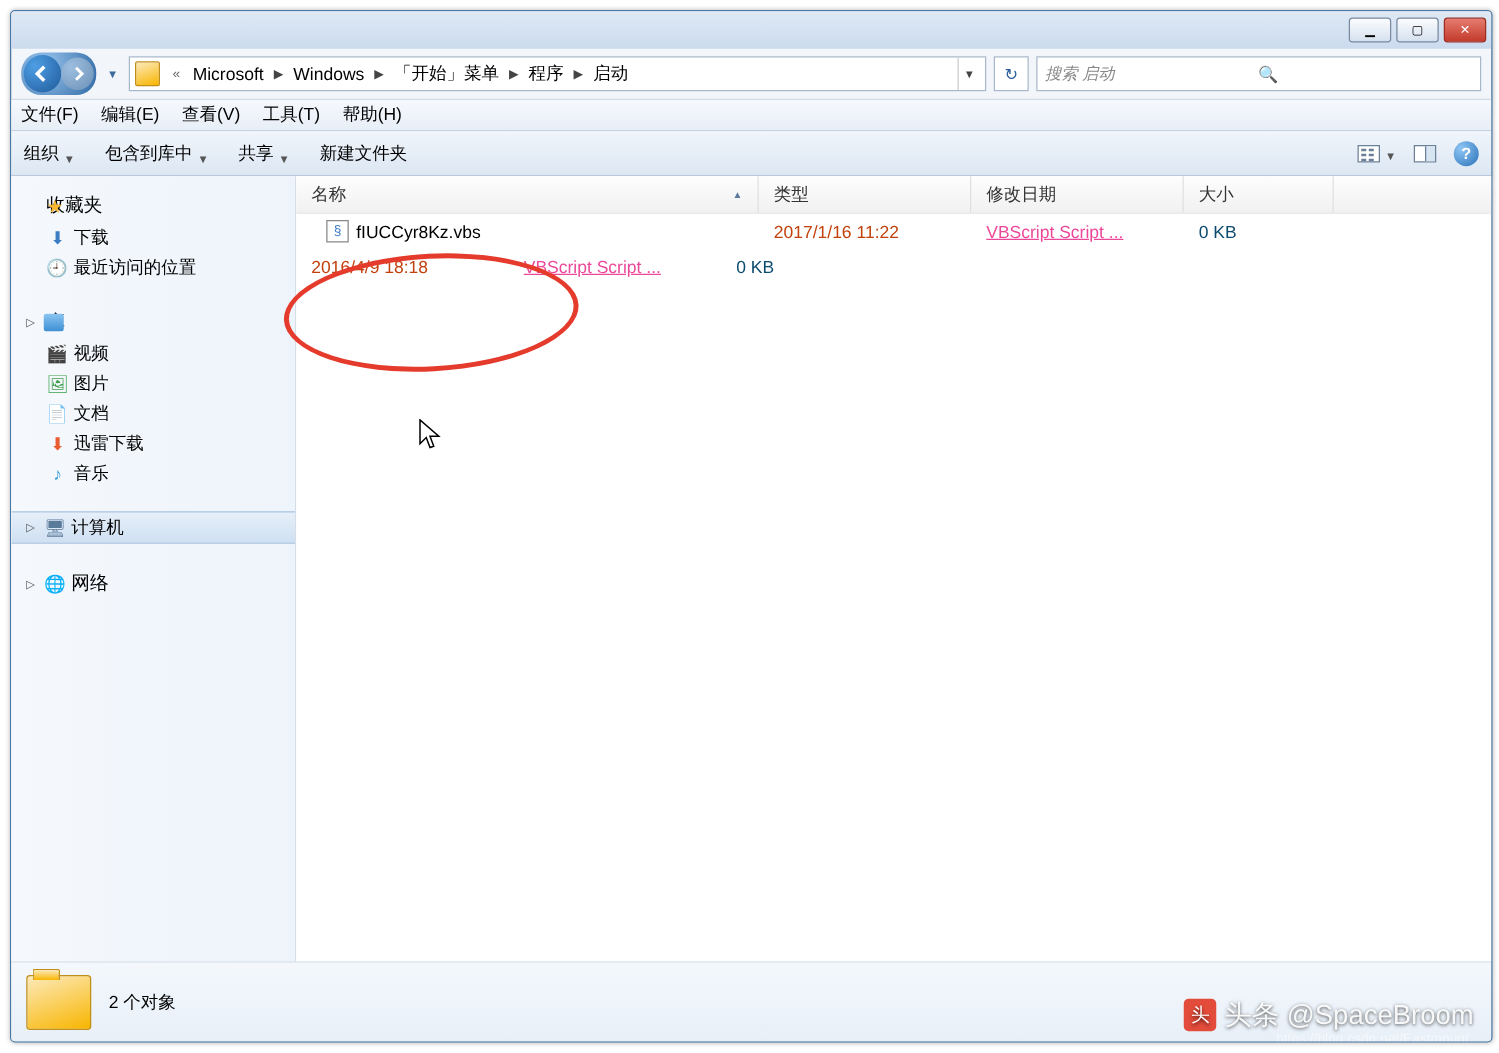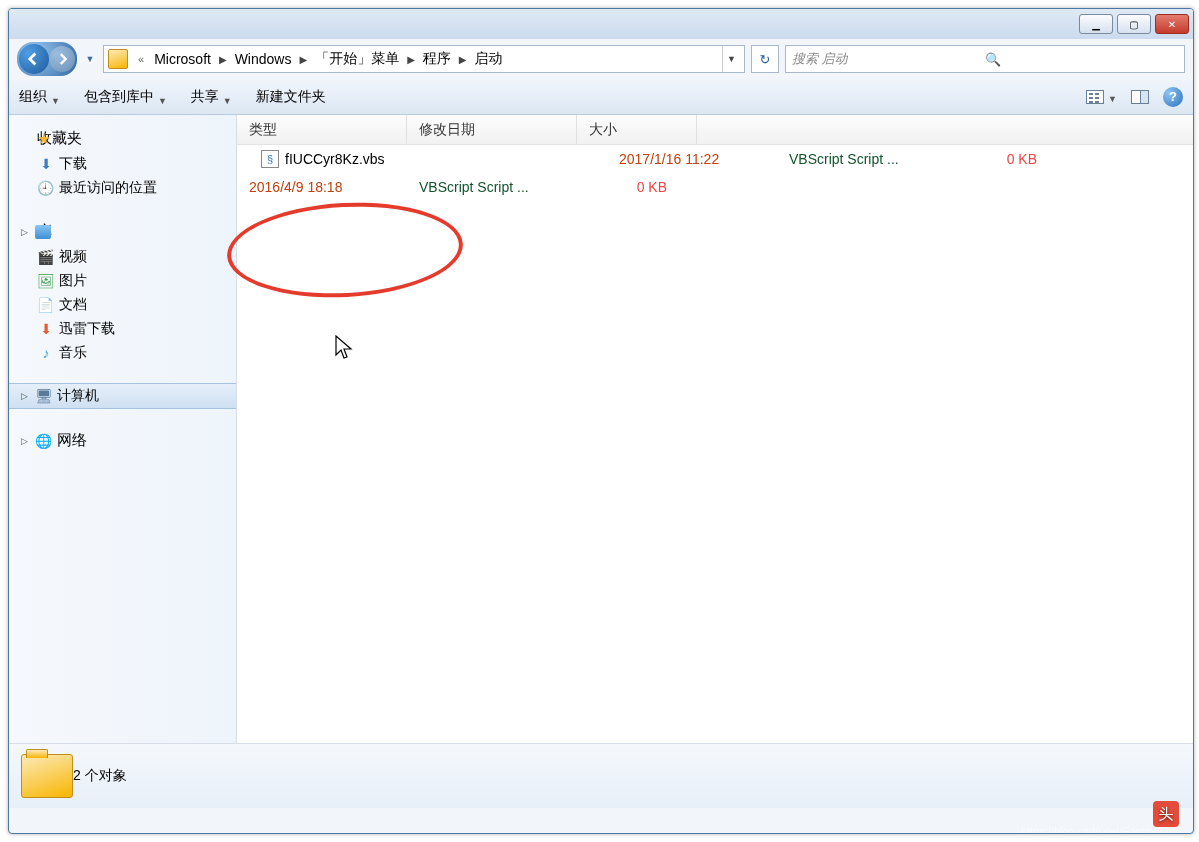--- a/index.html
+++ b/index.html
@@ -94,21 +94,21 @@
   .bc-spacer { flex:1; }
   .bc-dropdown { width:18px; display:flex; align-items:center; justify-content:center; color:#444; font-size:9px; border-left:1px solid #ccc; height:100%; }
   .refresh-btn {
     width: 28px; height: 28px;
     border: 1px solid #a8b8ca;
     background: #fff;
     display:flex; align-items:center; justify-content:center;
     color:#2a5f9e;
   }
   .search-box {
-    width: 400px; height: 28px;
+    width: 356px; height: 28px;
     border: 1px solid #a8b8ca;
     background: #fff;
     display: flex;
     align-items: center;
     padding: 0 6px;
     color: #888;
     font-style: italic;
   }
   .search-box span { flex:1; }
   .search-icon { color:#3c6a9b; font-style:normal; }
@@ -223,22 +223,22 @@
   .sort-arrow { font-size:8px; margin-left:auto; color:#5a7a9a; }
   .rows { position:relative; }
   .file-row {
     display:flex; align-items:center;
     height: 28px;
     font-size: 14px;
   }
   .cell { padding: 0 12px; }
   .cell.name { width:370px; display:flex; align-items:center; gap:6px; padding-left:24px;}
   .cell.date { width:170px; color:#c2410c; }
-  .cell.type { width:170px; color:#14532d; }
-  .cell.size { width:120px; color:#ef4444; text-align:right; padding-right:30px;}
+  .cell.type { width:170px; color:#ec4899;text-decoration:underline; }
+  .cell.size { width:120px; color:#0c4a6e; text-align:left; padding-right:30px;}
   .vbs-icon {
     width:18px; height:18px;
     border:1px solid #888;
     background:#fff;
     display:inline-flex; align-items:center; justify-content:center;
     font-size:10px; color:#2a5f9e;
     position:relative;
   }
   .vbs-icon::before { content:"§"; color:#3a7ac4; font-size:11px;}
   .red-circle {
@@ -257,20 +257,21 @@
     color:#000;
     pointer-events:none;
   }
   
   .status-bar {
     height: 65px;
     border-top: 1px solid #d6dde7;
     background: linear-gradient(#f4f8fc,#e7eff8);
     display:flex; align-items:center;
     padding: 0 12px;
+    gap: 14px;
     font-size: 14px;
   }
   .status-folder {
     width: 52px; height: 44px;
     background: linear-gradient(160deg,#fceabb 0%, #f8b500 100%);
     border: 1px solid #c28e1a;
     border-radius: 3px;
     position:relative;
   }
   .status-folder::before {
@@ -348,20 +349,27 @@
     <div class="refresh-btn">
       <span>↻</span>
     </div>
 
     <div class="search-box">
       <span>搜索 启动</span>
       <span class="search-icon">🔍</span>
     </div>
   </div>
 
+  <div class="menu-bar">
+    <div>文件(F)</div>
+    <div>编辑(E)</div>
+    <div>查看(V)</div>
+    <div>工具(T)</div>
+    <div>帮助(H)</div>
+  </div>
 
   <div class="toolbar">
     <div class="tool-item">
       <span>组织</span>
       <span class="tool-drop">▼</span>
     </div>
     <div class="tool-item">
       <span>包含到库中</span>
       <span class="tool-drop">▼</span>
     </div>
@@ -440,20 +448,24 @@
         <div class="side-header" style="padding-left:48px">
           <span class="tri">▷</span>
           <span class="sicon net">🌐</span>
           <span>网络</span>
         </div>
       </div>
     </div>
 
     <div class="file-area">
       <div class="columns">
+        <div class="col name">
+          <span>名称</span>
+          <span class="sort-arrow">▲</span>
+        </div>
         <div class="col type">类型</div>
         <div class="col date">修改日期</div>
         <div class="col size">大小</div>
       </div>
       <div class="rows">
         <div class="file-row">
           <div class="cell name">
             <span class="vbs-icon"></span>
             <span>fIUCCyr8Kz.vbs</span>
           </div>
@@ -479,16 +491,17 @@
   <div class="red-circle"></div>
 
   <div class="cursor">
     <svg width="20" height="26" viewBox="0 0 20 26">
         <path d="M1 1 L1 20 L6 15 L9 23 L12 22 L9 14 L16 14 Z" fill="#fff" stroke="#000" stroke-width="1.2"></path>
       </svg>
   </div>
 
   <div class="watermark">
     <span class="logo">头</span>
+    <span>头条 @SpaceBroom</span>
     <span class="sub">https://blog.csdn.net/Eastmount</span>
   </div>
 
 </div>
 
 </body></html>

